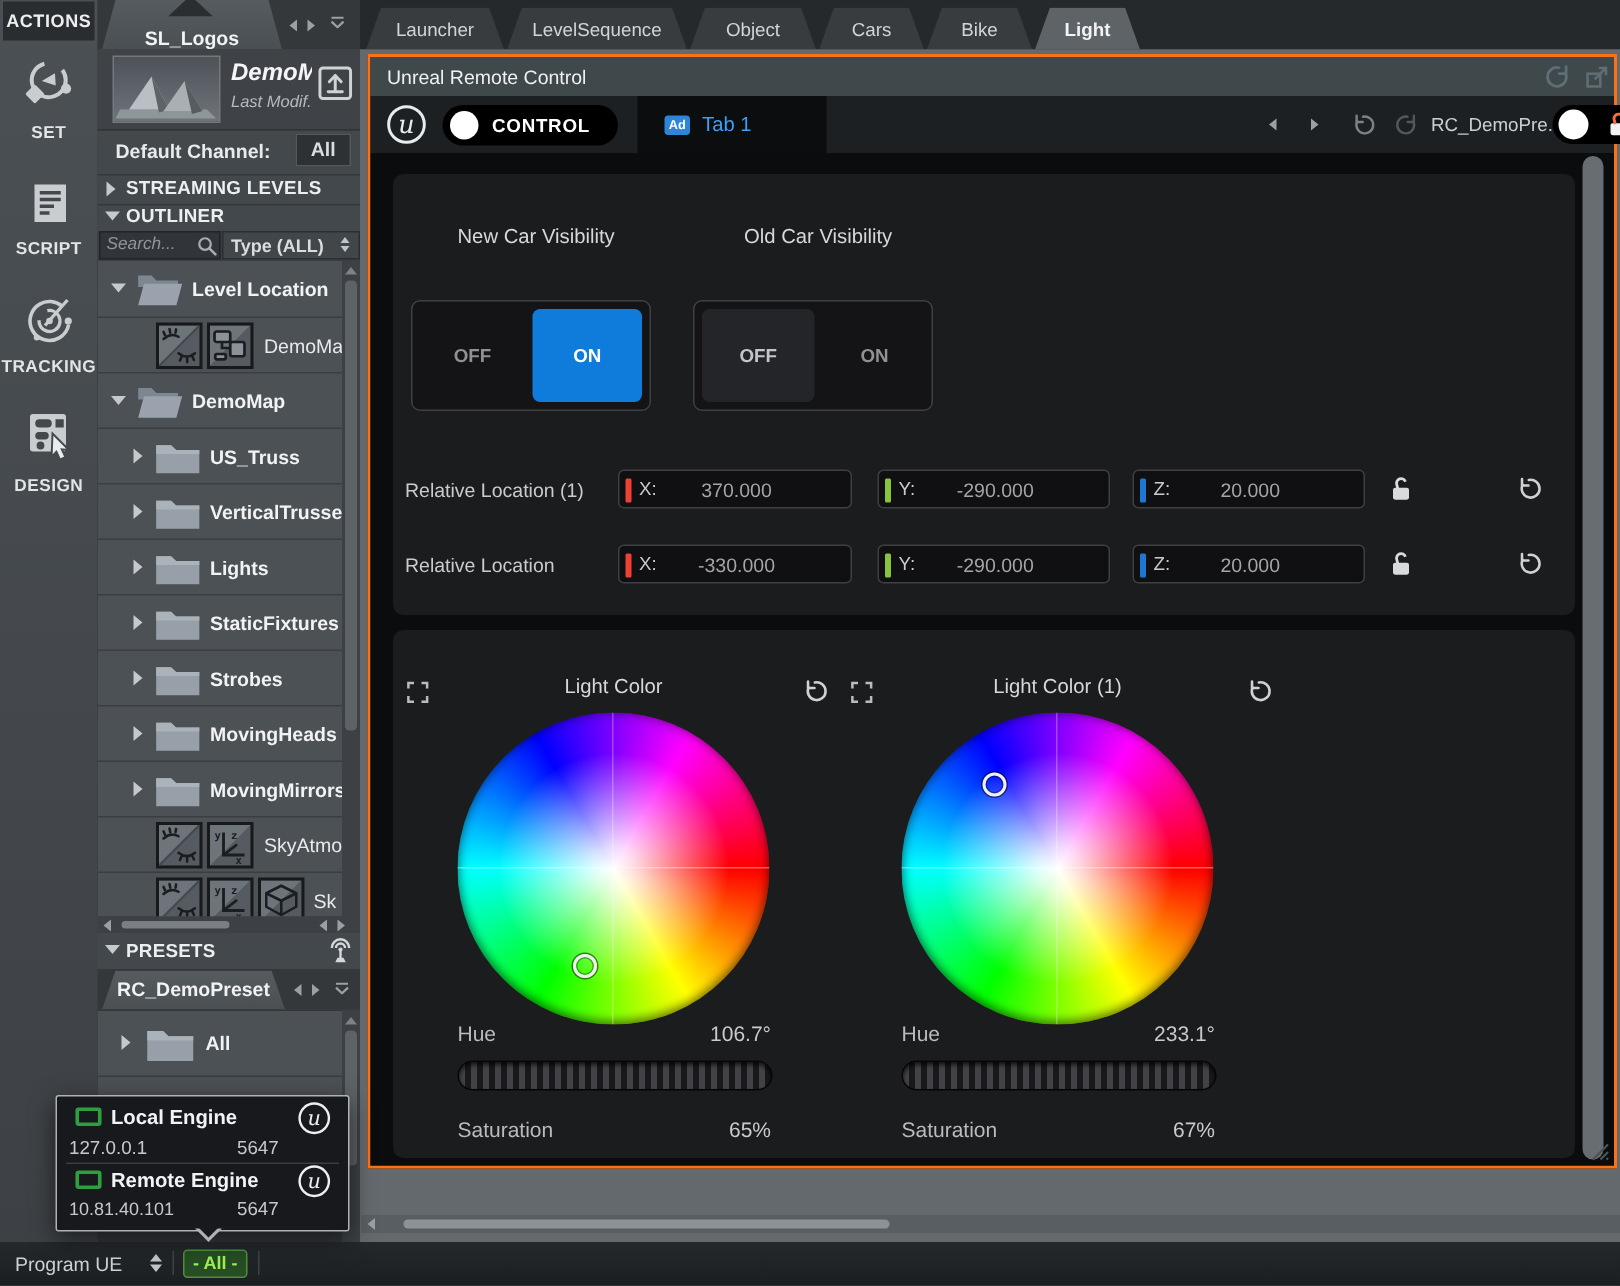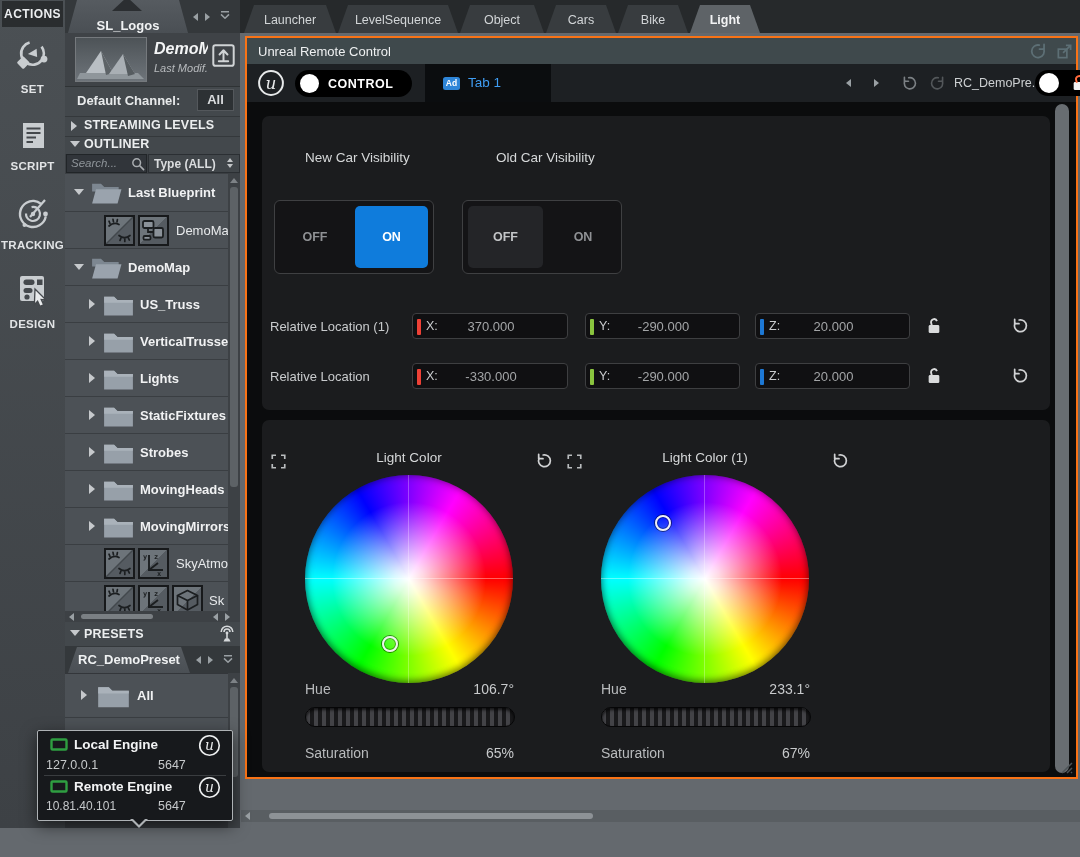--- a/index.html
+++ b/index.html
@@ -268,21 +268,21 @@
       </div>
     </div>
 
     <div class="a" style="left:0;top:174px;width:175px;height:437px;background:#33363a;overflow:hidden;">
 
       <div class="a trow" style="left:0;top:0;width:163px;height:37px;">
         <div class="a car-d" style="left:9px;top:15px;"></div>
         <svg class="a" style="left:26px;top:6px;" width="31" height="25">
             <use href="#sym-folder-open"></use>
           </svg>
-        <span class="a" style="left:63px;top:11px;">Last Blueprint</span>
+        <span class="a" style="left:63px;top:11px;">Level Location</span>
       </div>
       <div class="a trow" style="left:0;top:38px;width:163px;height:36px;">
         <div class="a iconbox" style="left:39px;top:3px;">
             <svg width="27" height="27">
               <use href="#sym-eyes"></use>
             </svg>
           </div>
         <div class="a iconbox" style="left:73px;top:3px;">
             <svg width="27" height="27">
               <use href="#sym-blueprint"></use>
@@ -633,14 +633,24 @@
     <svg class="a" style="left:160px;top:45px;color:#eceeef;" width="23" height="23">
         <use href="#sym-ue"></use>
       </svg>
     <span class="a" style="left:8px;top:68px;color:#c6c9cb;font-size:12px;">10.81.40.101</span>
     <span class="a" style="left:120px;top:68px;color:#c6c9cb;font-size:12.5px;">5647</span>
 
     <div class="a" style="left:92px;top:88px;width:0;height:0;border-left:9px solid transparent;border-right:9px solid transparent;border-top:9px solid #aeb2b5;"></div>
     <div class="a" style="left:94px;top:87px;width:0;height:0;border-left:7px solid transparent;border-right:7px solid transparent;border-top:7px solid #17191c;"></div>
   </div>
 
+  <div class="a" style="left:0;top:828px;width:1080px;height:29px;background:linear-gradient(#26292c,#1b1e21);">
+    <span class="a" style="left:10px;top:7px;color:#ced0d2;font-size:13px;">Program UE</span>
+    <div class="a" style="left:100px;top:8px;">
+      <div style="width:0;height:0;border-left:4px solid transparent;border-right:4px solid transparent;border-bottom:5px solid #c2c5c7;margin-bottom:2px;"></div>
+      <div style="width:0;height:0;border-left:4px solid transparent;border-right:4px solid transparent;border-top:5px solid #c2c5c7;"></div>
+    </div>
+    <div class="a sep-v" style="left:115px;top:6px;"></div>
+    <div class="a allbtn" style="left:122px;top:5px;width:43px;height:19px;">- All -</div>
+    <div class="a sep-v" style="left:172px;top:6px;"></div>
+  </div>
 
 </div>
 
 </body></html>

